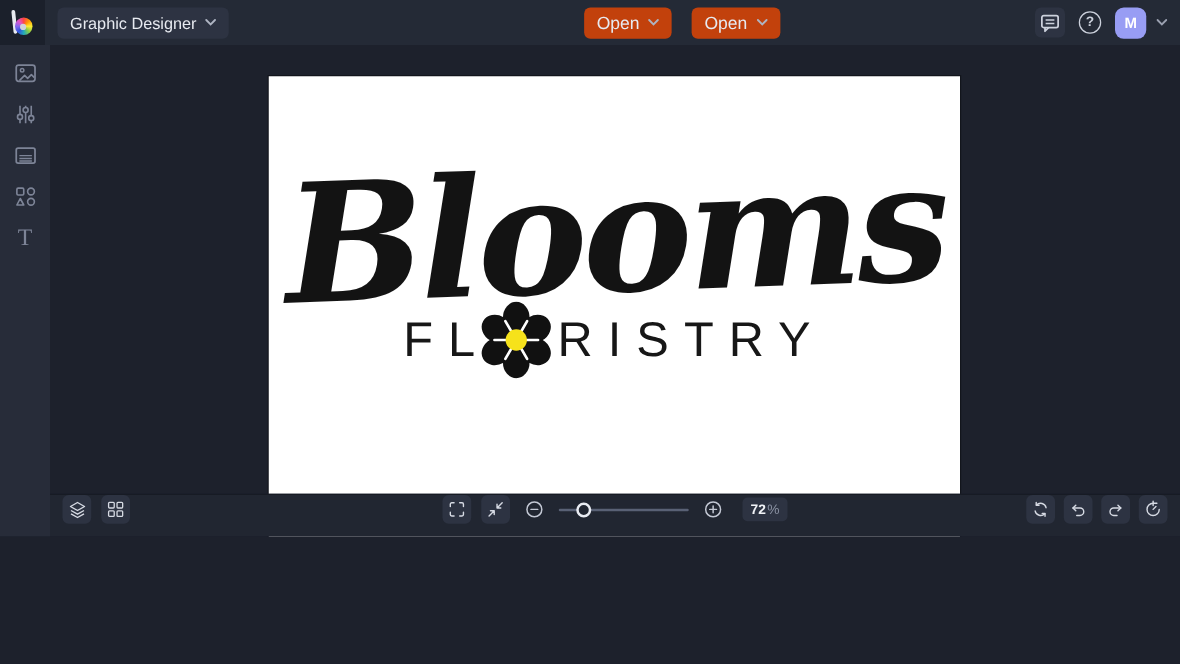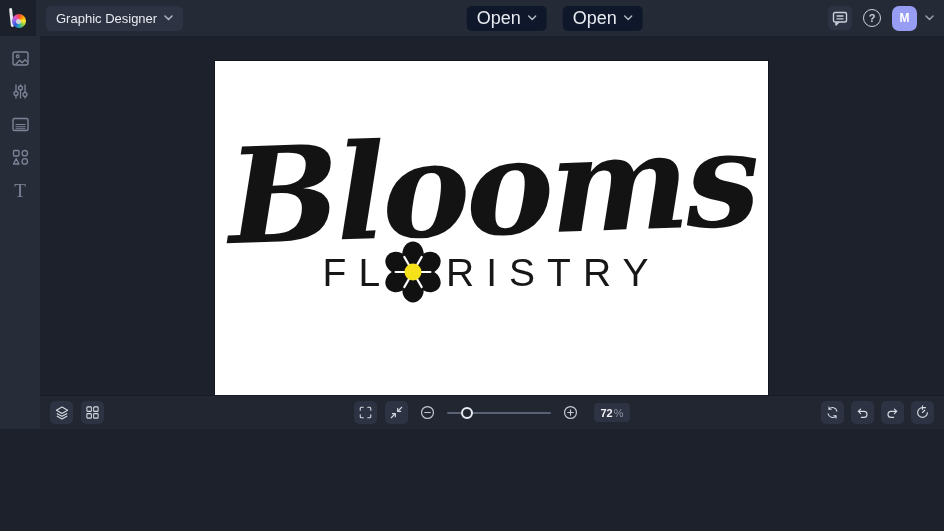--- a/index.html
+++ b/index.html
@@ -11,22 +11,22 @@
   .topbar { height:36px; background:#242a36; display:flex; align-items:center; flex-shrink:0; position:relative; z-index:5; }
   .logo-tile { width:36px; height:36px; background:#1b202b; display:flex; align-items:center; justify-content:center; cursor:pointer; }
   .bmark { position:relative; width:17px; height:20px; }
   .bmark .stem { position:absolute; left:0; top:0; width:3px; height:19px; background:#e8eaf0; border-radius:2px; transform:rotate(-6deg); }
   .bmark .wheel { position:absolute; left:2px; bottom:0; width:14px; height:14px; border-radius:50%;
     background:conic-gradient(#f44,#f90,#fe3,#8c4,#2ab,#35d,#86e,#d5c,#f44); }
   .bmark .wheel::after { content:""; position:absolute; left:4.5px; top:4.5px; width:5px; height:5px; border-radius:50%; background:#cfd3da; }
   .menu-btn { margin-left:10px; height:25px; padding:0 10px; background:#2d3342; border-radius:5px;
     display:flex; align-items:center; gap:7px; color:#e7eaf0; font-size:13px; cursor:pointer; }
   .topbar-center { position:absolute; left:50%; top:0; height:36px; transform:translateX(-3%); display:flex; align-items:center; gap:16px; }
-  .bar-btn { height:25px; padding:0 10px; background:#0f172a; border-radius:5px; display:flex; align-items:center; gap:7px;
-    color:#e7eaf0; font-size:18px; cursor:pointer; }
+  .bar-btn { height:25px; padding:0 10px; background:#c2410c; border-radius:5px; display:flex; align-items:center; gap:7px;
+    color:#e7eaf0; font-size:14px; cursor:pointer; }
   .topbar-right { margin-left:auto; display:flex; align-items:center; gap:8px; padding-right:10px; }
   .icon-btn { width:24px; height:24px; border-radius:5px; background:#2d3342; color:#ccd1dc;
     display:flex; align-items:center; justify-content:center; cursor:pointer; }
   .help-btn { width:24px; height:24px; border-radius:50%; color:#ccd1dc; display:flex; align-items:center; justify-content:center; cursor:pointer; }
   .help-ring { width:18px; height:18px; border:1.5px solid #ccd1dc; border-radius:50%; font-size:11px; font-weight:bold;
     display:flex; align-items:center; justify-content:center; }
   .avatar { width:25px; height:25px; border-radius:7px; background:#989df4; color:#fff; font-size:12px; font-weight:bold;
     display:flex; align-items:center; justify-content:center; cursor:pointer; }
   .chev { color:#9aa0b0; display:flex; align-items:center; cursor:pointer; }
 
@@ -43,21 +43,21 @@
   .design { position:absolute; left:0; right:0; top:38px; display:flex; flex-direction:column; align-items:center; }
   .script-line { font-family:"DejaVu Serif", serif; font-style:italic; font-weight:bold; font-size:132px;
     line-height:1.35; color:#131313; letter-spacing:-4px; transform:rotate(-2deg); white-space:nowrap; }
   .caps-line { display:flex; align-items:center; margin-top:-36px; color:#171717; }
   .caps { font-family:"Liberation Sans", sans-serif; font-size:39px; font-weight:400; letter-spacing:12px; line-height:1; }
   .caps.last { letter-spacing:12px; margin-left:-4px; }
   .flower { margin:0 6px 0 -10px; display:block; }
 
   
   .bottombar { position:absolute; left:0; right:0; bottom:0; height:34px; background:#212631; border-top:1px solid #171b24;
-    display:flex; align-items:center; }
+    display:flex; }
   .bb-left { display:flex; gap:8px; margin-left:10px; }
   .bb-center { position:absolute; left:50%; transform:translateX(-50%); display:flex; align-items:center; gap:8px; }
   .bb-right { margin-left:auto; display:flex; gap:7px; margin-right:10px; }
   .tool-btn { width:23px; height:23px; border-radius:5px; background:#2d3342; color:#d6dae3;
     display:flex; align-items:center; justify-content:center; cursor:pointer; }
   .ghost-btn { background:transparent; color:#c3c8d4; }
   .zoom-slider { position:relative; width:104px; height:16px; display:flex; align-items:center; cursor:pointer; }
   .zoom-track { width:100%; height:2px; border-radius:1px; background:#596175; }
   .zoom-handle { position:absolute; left:13%; top:2px; width:12px; height:12px; border-radius:50%;
     background:#212631; border:2px solid #e9ecf2; cursor:grab; }

